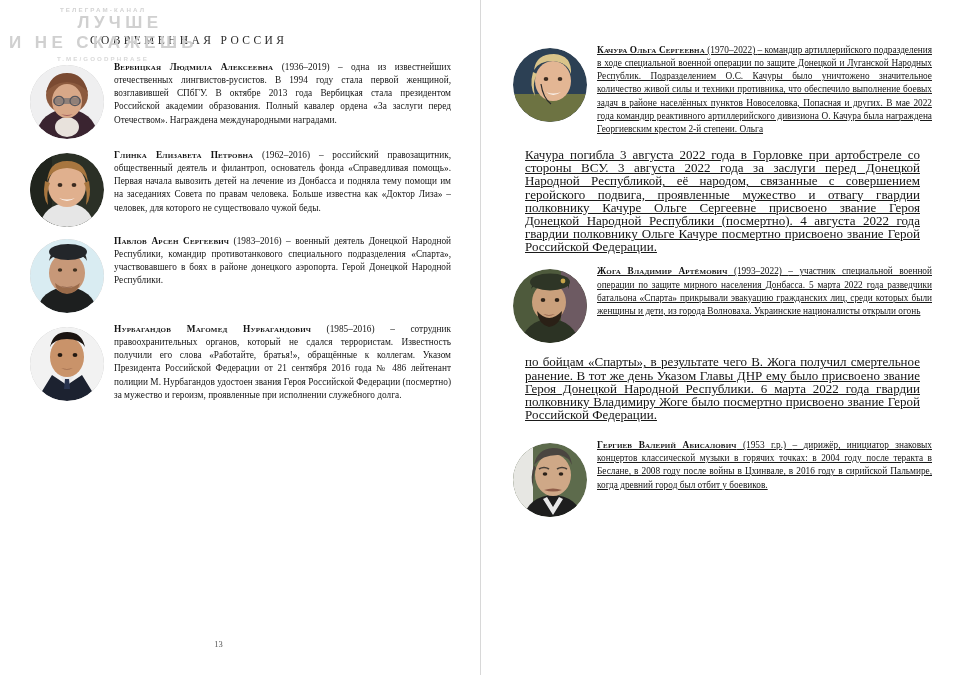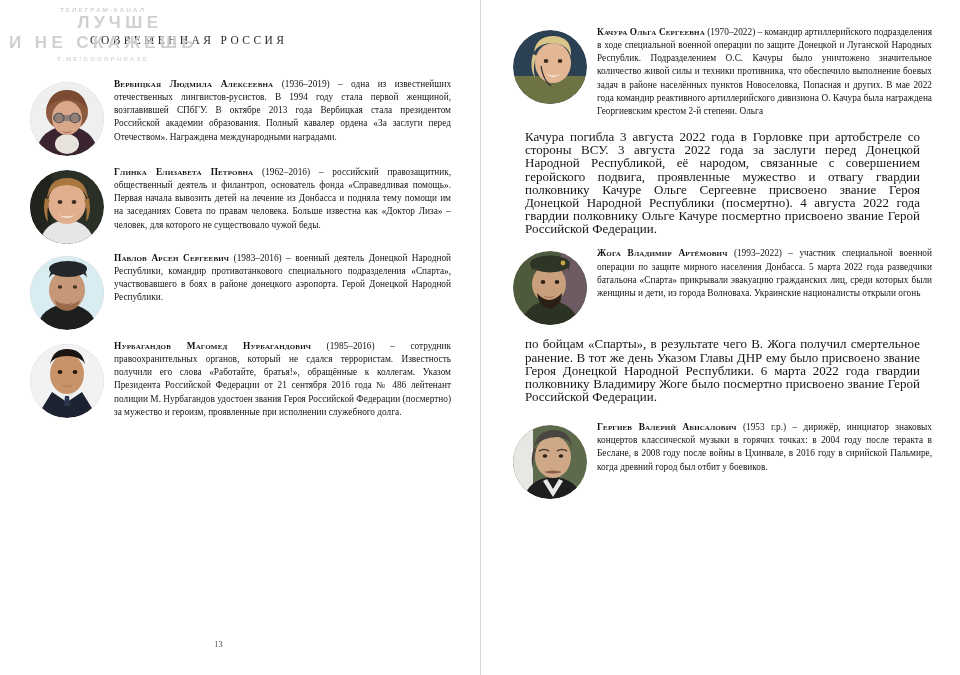--- a/index.html
+++ b/index.html
@@ -21,21 +21,21 @@
     height: 675px;
     display: flex;
   }
   .page {
     position: relative;
     height: 675px;
     box-sizing: border-box;
     background: #fff;
   }
   .page-left  { width: 481px; padding: 18px 30px 0 30px; }
-  .page-right { width: 479px; padding: 18px 28px 0 32px; }
+  .page-right { width: 479px; padding: 36px 28px 0 32px; text-decoration: underline; }
 
   .gutter {
     position: absolute;
     left: 480px;
     top: 0;
     width: 1px;
     height: 675px;
     background: #d8d8d8;
   }
 
@@ -147,21 +147,21 @@
 
     <div class="watermark">
       <div class="wm-small">ТЕЛЕГРАМ-КАНАЛ</div>
       <div class="wm-big wm-line1">ЛУЧШЕ</div>
       <div class="wm-big wm-line2">И НЕ СКАЖЕШЬ</div>
       <div class="wm-small bottom">T.ME/GOODPHRASE</div>
     </div>
 
     <div class="running-head">СОВРЕМЕННАЯ  РОССИЯ</div>
 
-    <div class="entry" style="margin-top:28px;justify-content:flex-end;">
+    <div class="entry" style="margin-top:11px;justify-content:flex-end;">
       <div class="portrait-wrap">
         <div class="portrait">
           <svg viewBox="0 0 74 74">
             <defs>
                 <clipPath id="c1">
                   <circle cx="37" cy="37" r="37"></circle>
                 </clipPath>
               </defs>
             <g clip-path="url(#c1)">
               <rect width="74" height="74" fill="#efeff0"></rect>

